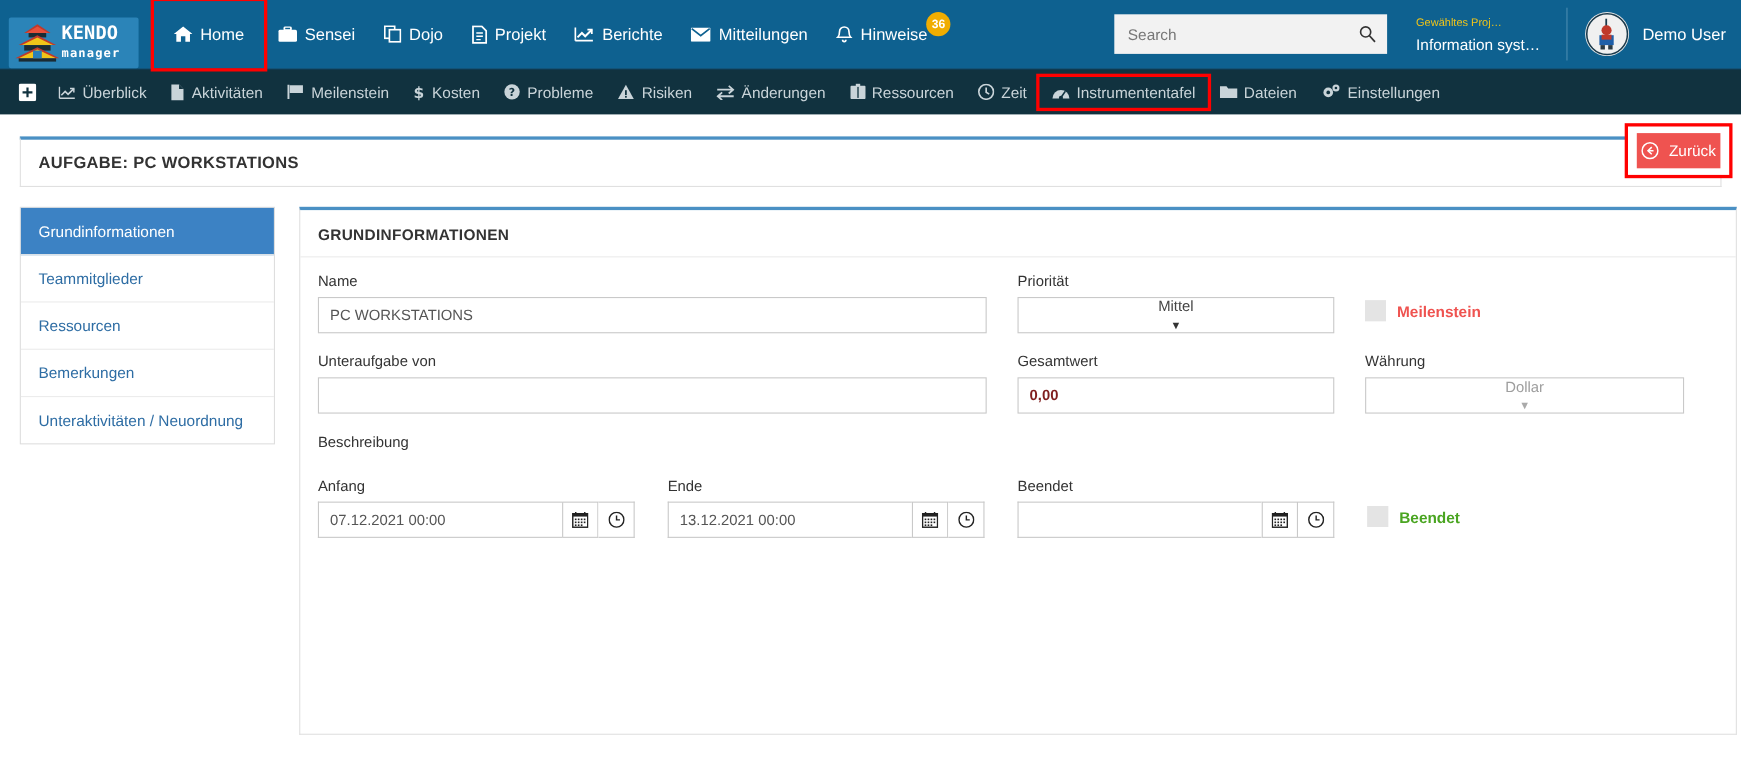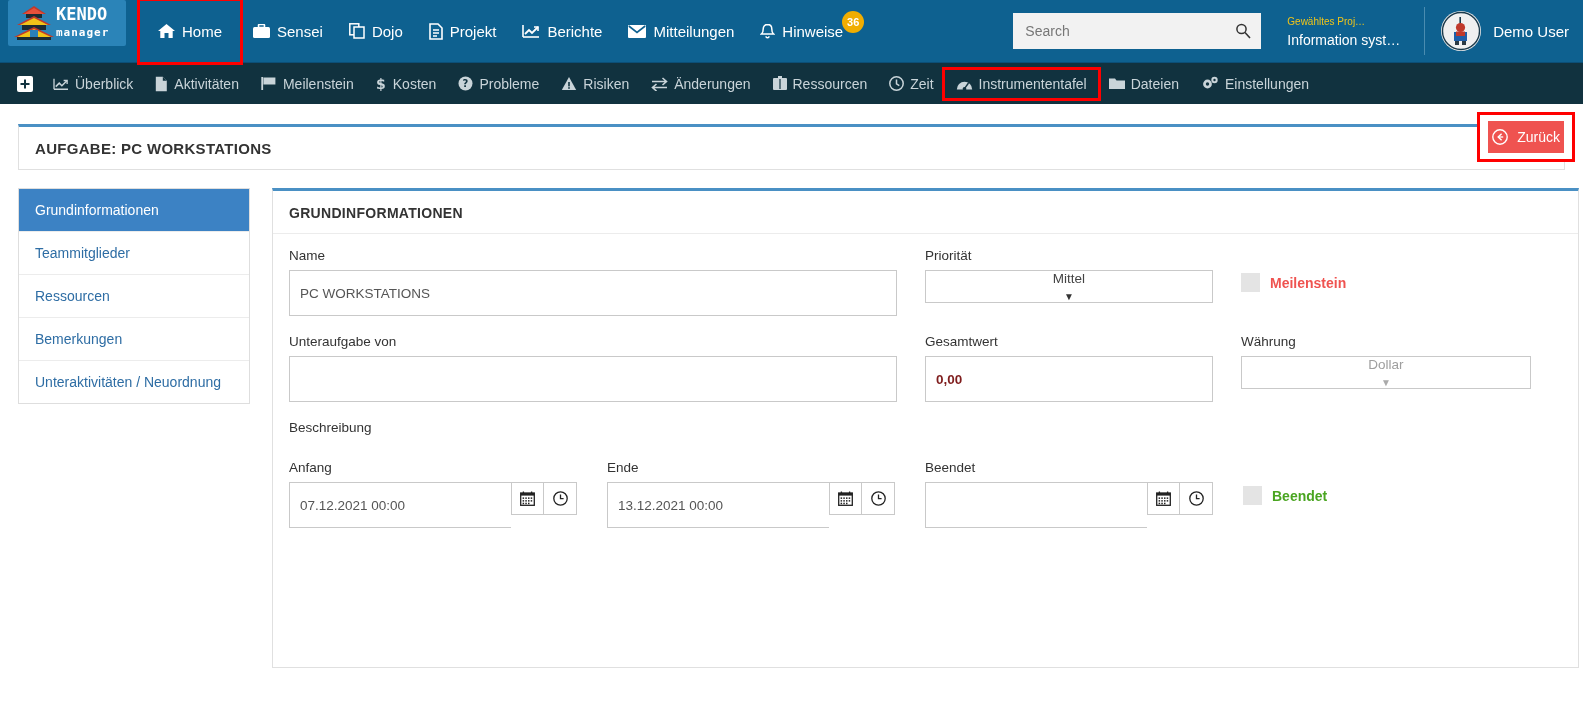--- a/index.html
+++ b/index.html
@@ -9,21 +9,21 @@
     overflow: hidden;
     background: #ffffff;
     font-family: "Liberation Sans", sans-serif;
   }
 
   
   .topbar {
     height: 62px;
     background: #0e6190;
     display: flex;
-    align-items: flex-start;
+    align-items: flex-end;
     position: relative;
   }
   .logo {
     width: 118px; height: 46px;
     margin-left: 8px; margin-right: 14px;
     background: #2b84b8;
     border-radius: 2px;
     position: relative;
     flex: none;
     overflow: hidden;
@@ -216,21 +216,21 @@
   .panel-body { padding: 14px 16px 20px 16px; }
 
   .form-row { display: flex; gap: 28px; margin-bottom: 18px; align-items: flex-start; }
   .fld { display: flex; flex-direction: column; }
   .fld-label {
     font-size: 13.5px;
     color: #333333;
     margin-bottom: 7px;
   }
   .inp {
-    height: 46px;
+    height: 33px;
     border: 1px solid #c9c9c9;
     background: #ffffff;
     font-size: 13.5px;
     color: #555555;
     padding: 0 10px;
     outline: none;
     font-family: "Liberation Sans", sans-serif;
     width: 100%;
   }
   .inp.bold { font-weight: bold; color: #7f1d1d; }

